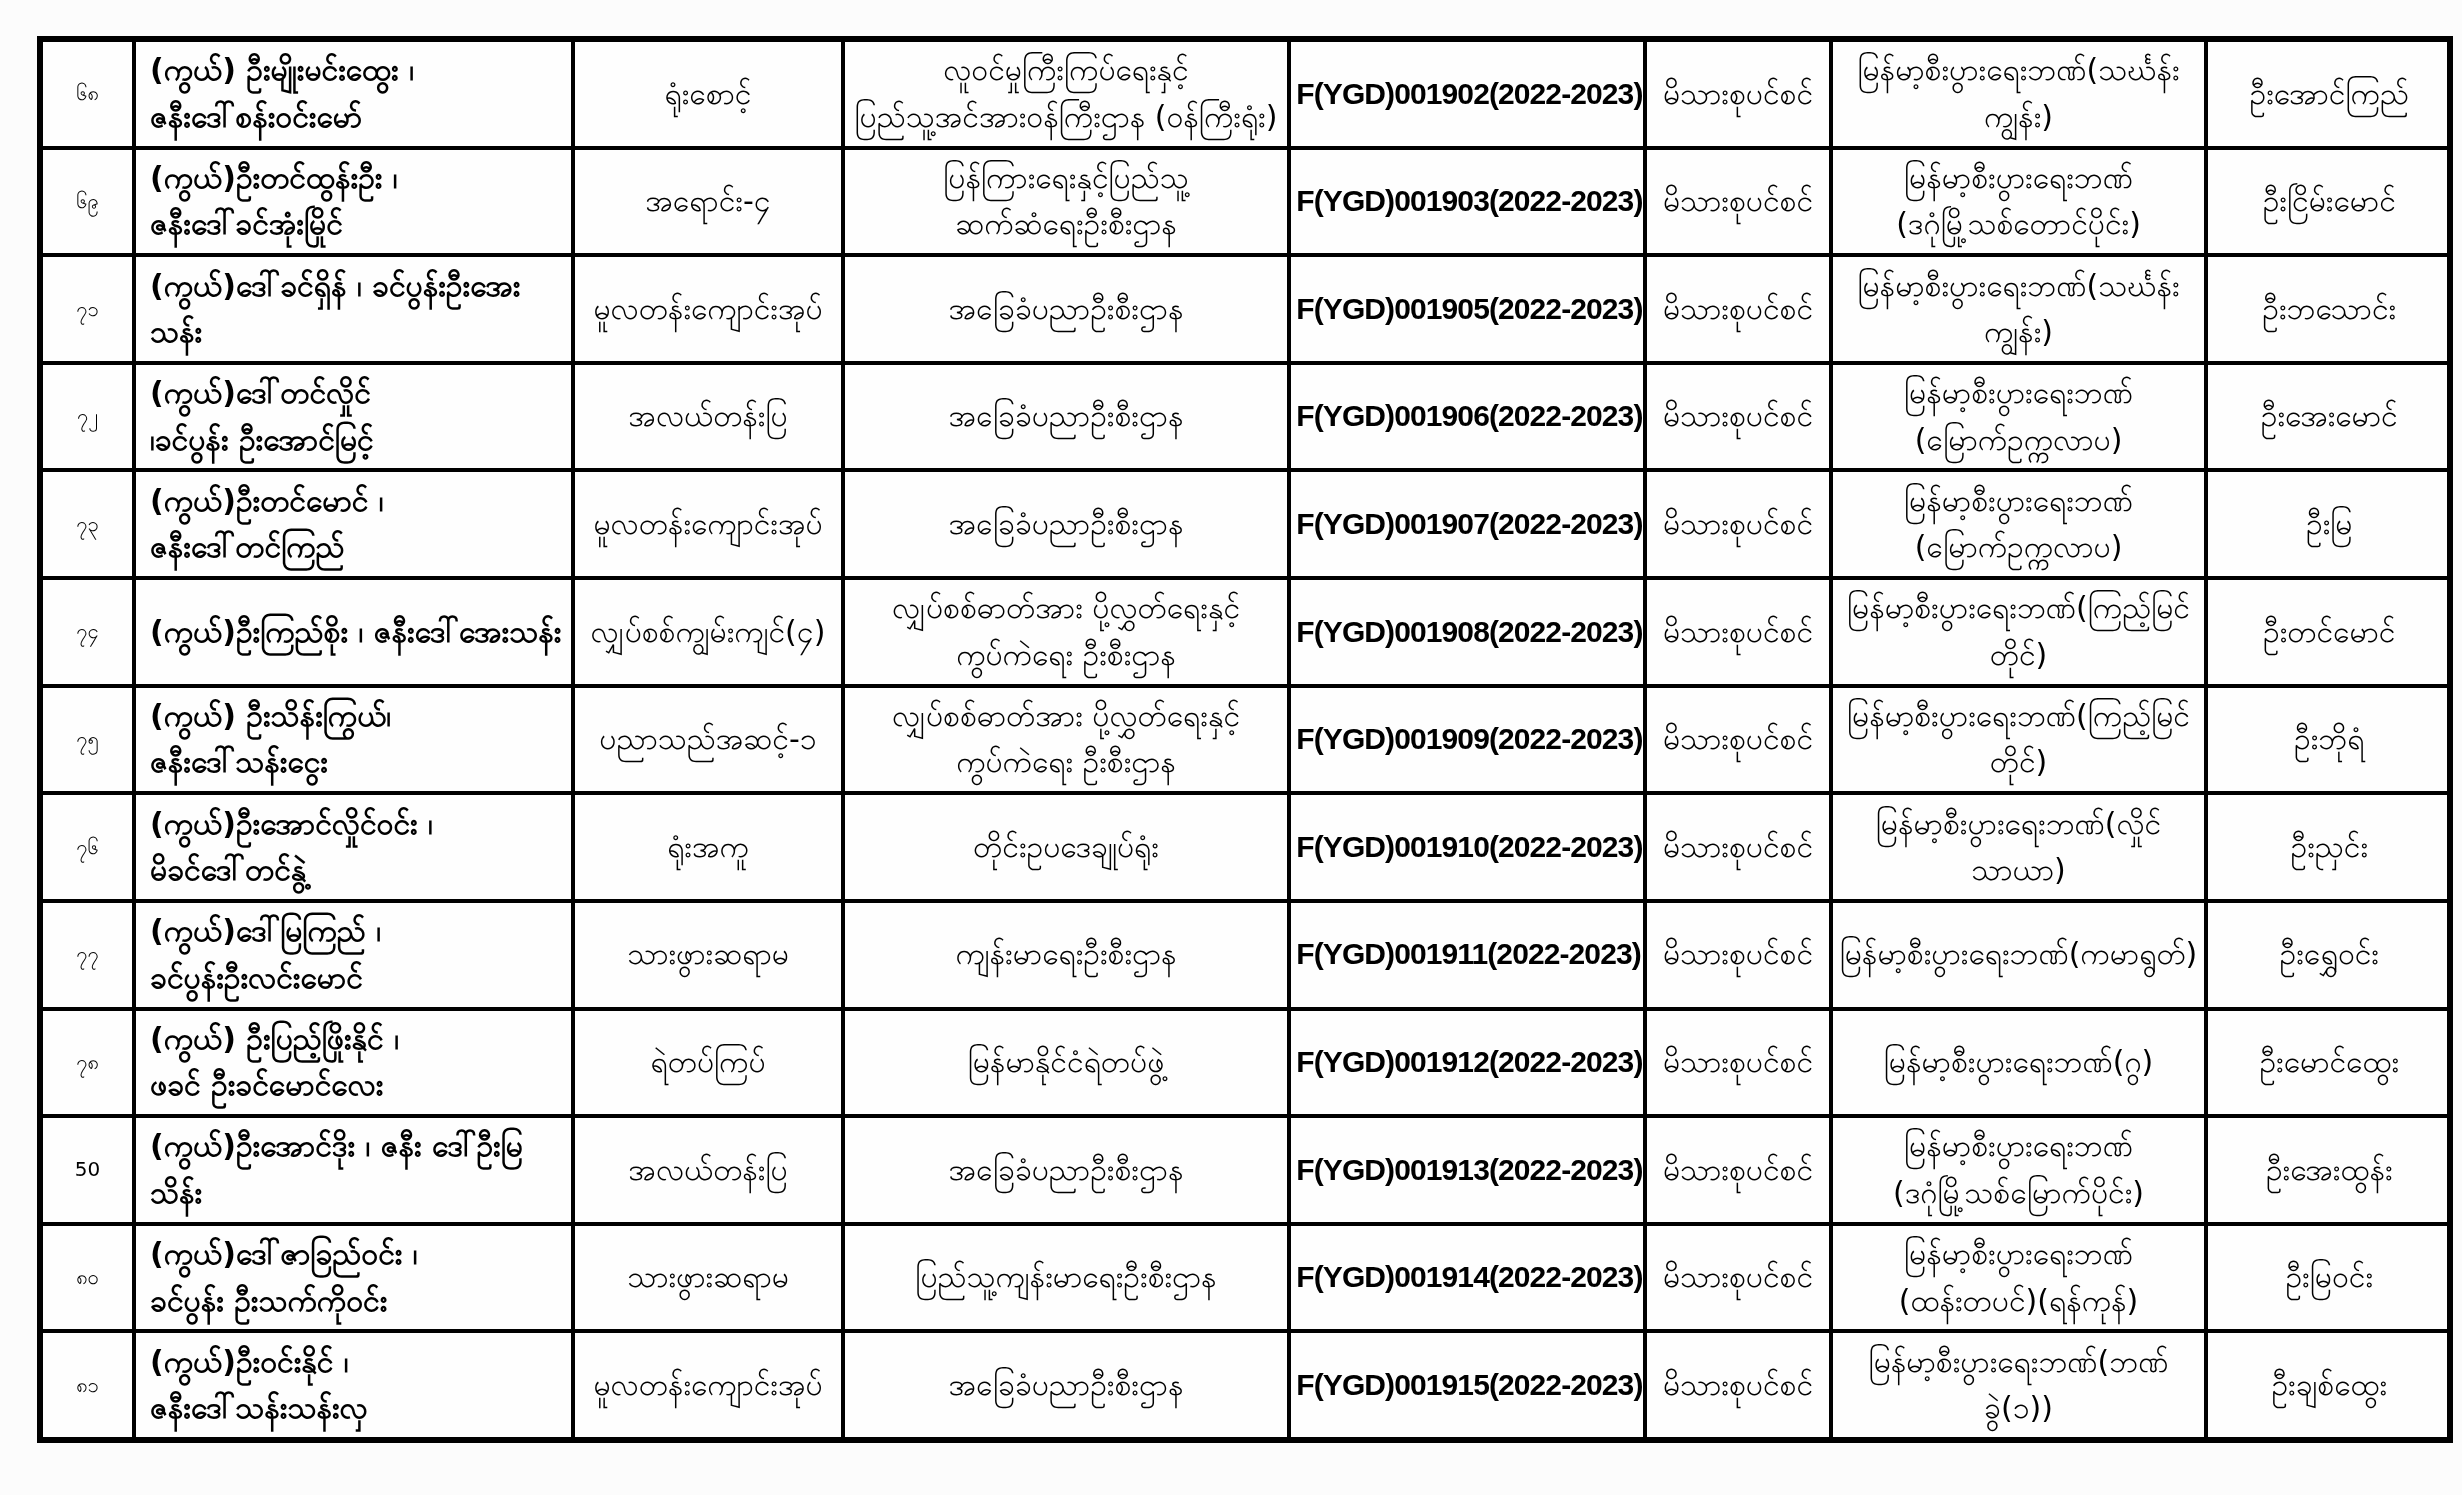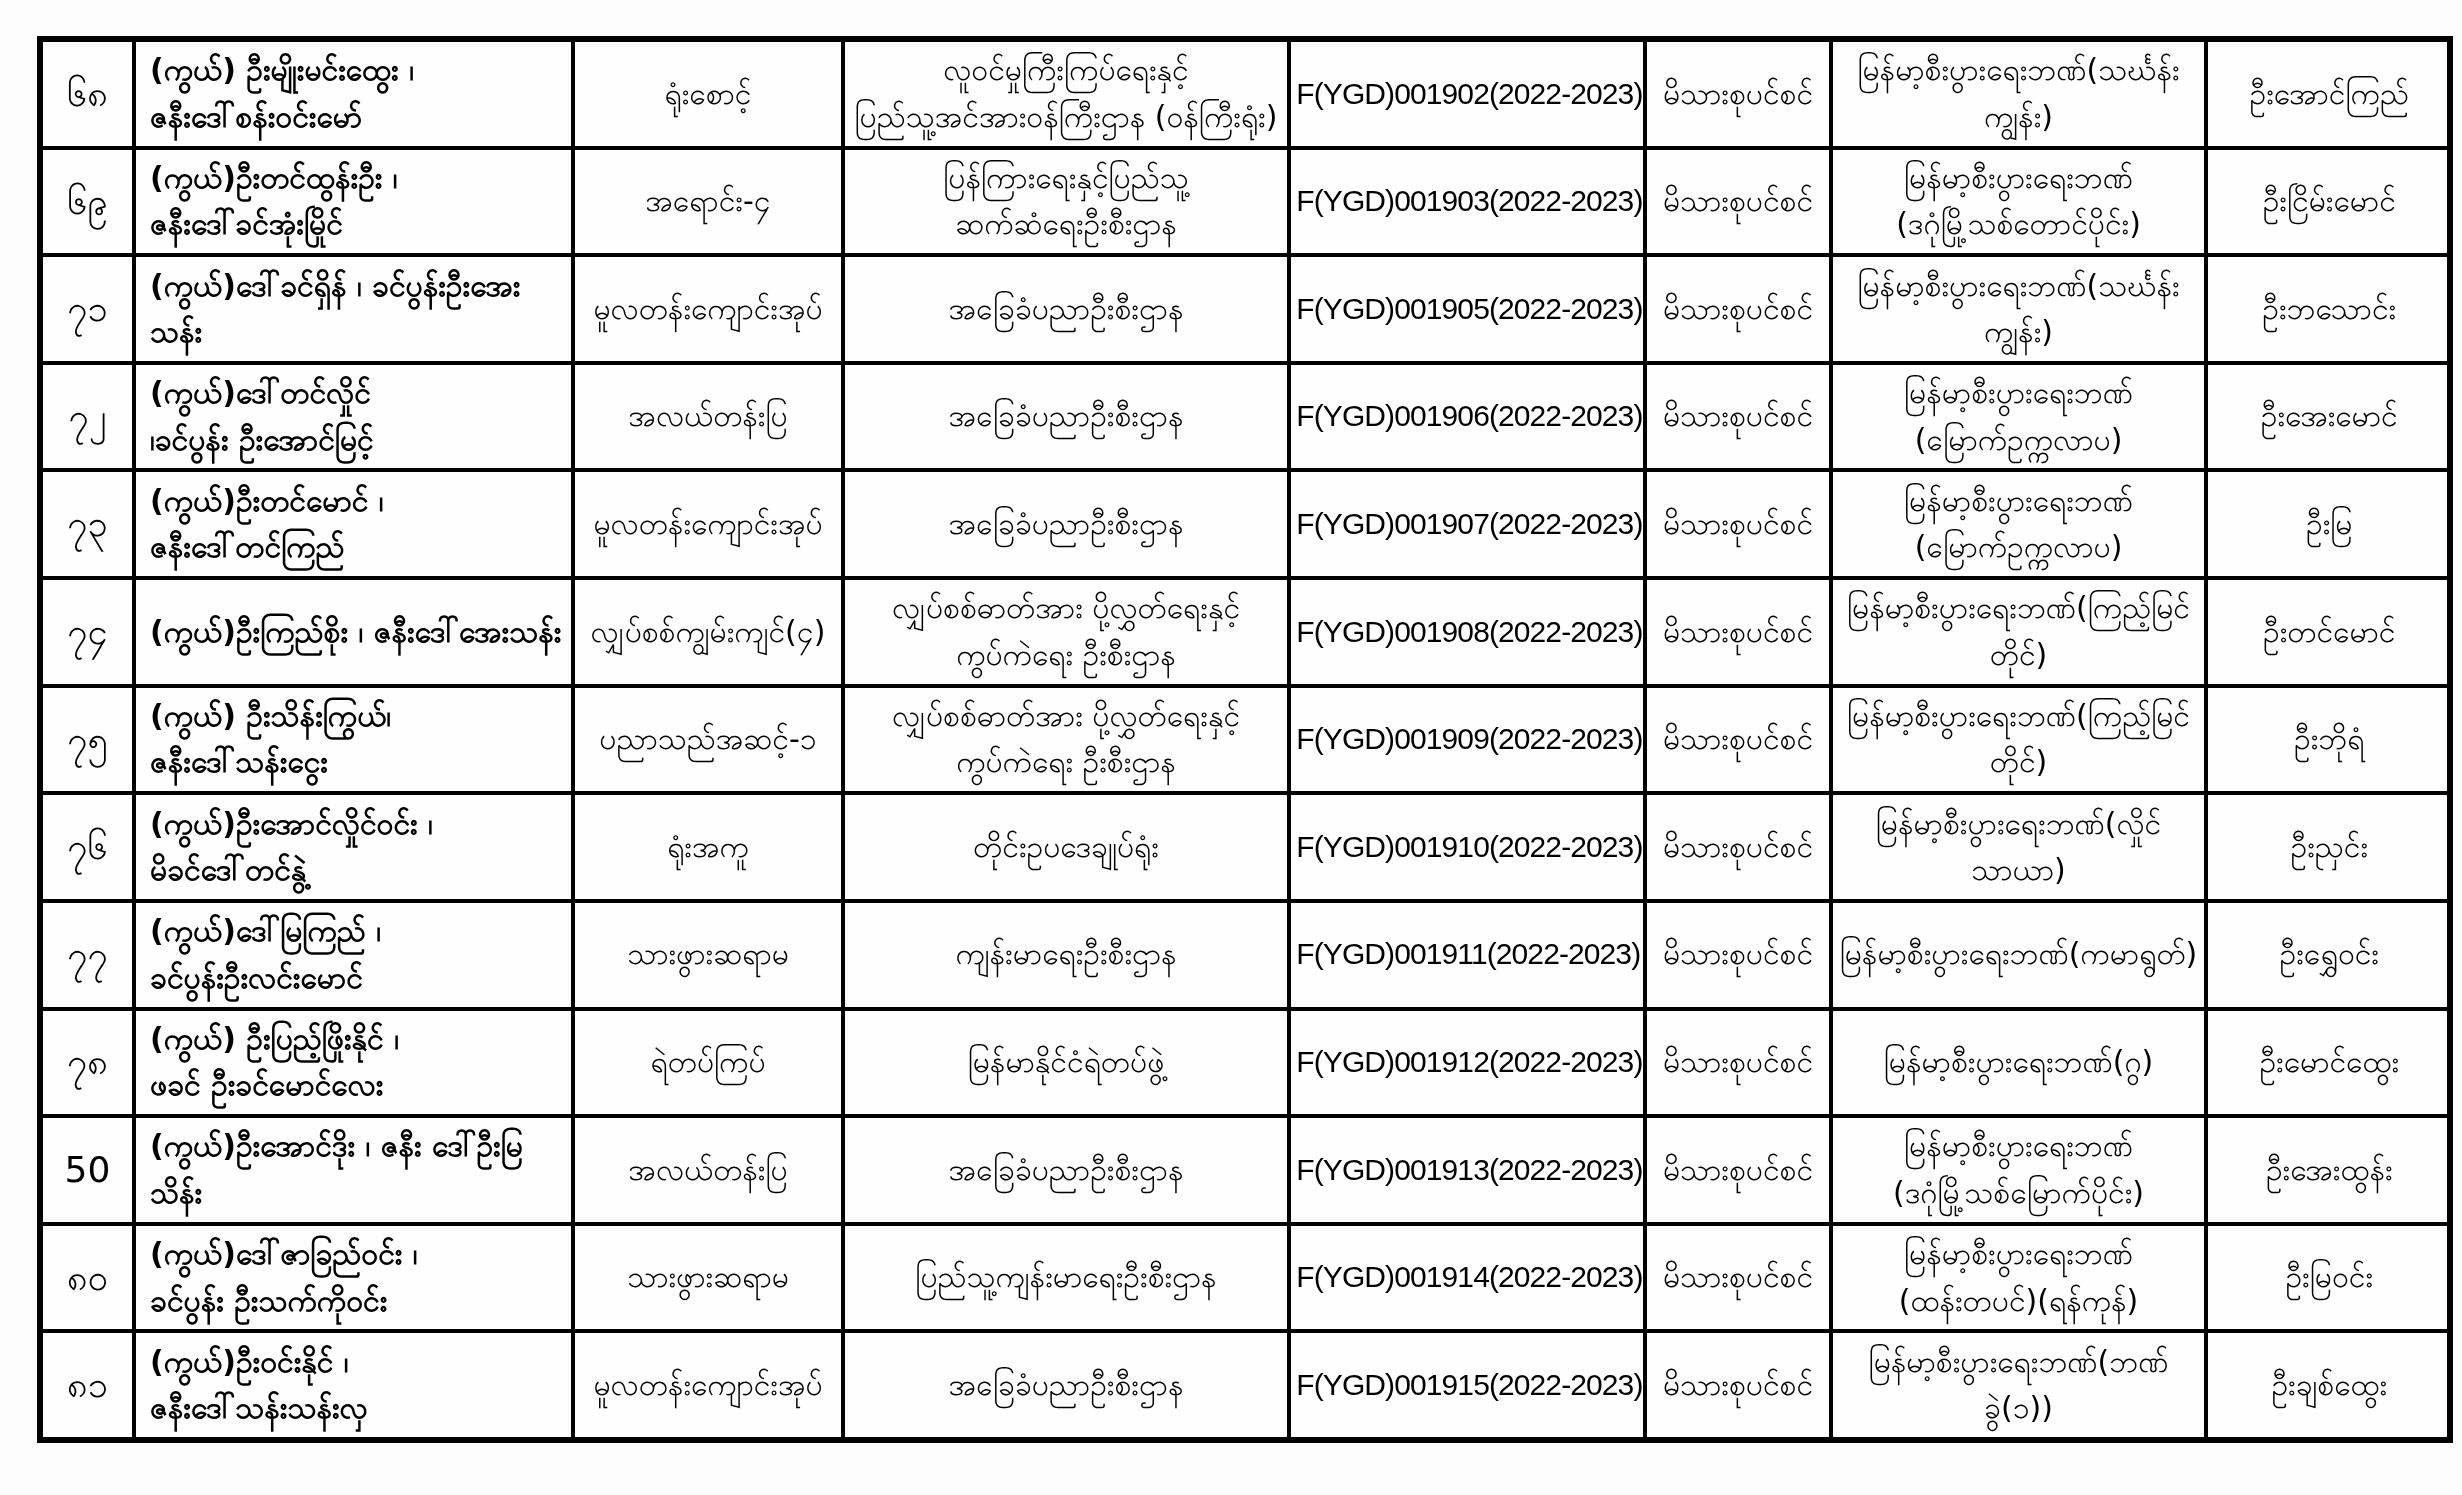--- a/index.html
+++ b/index.html
@@ -32,25 +32,25 @@
     border: 4.4px solid #000;
     vertical-align: middle;
     text-align: center;
     font-size: 30px;
     line-height: 1.55;
     white-space: pre-line;
     padding: 3.5px 5.3px;
     overflow: hidden;
   }
   tr { height: 100px; }
-  td.c-no   { font-size: 36px; }
+  td.c-no   { font-size: 20px; }
   td.c-name { text-align: left; padding-left: 14px; font-weight: bold; }
   td.c-code {
     font-family: "Liberation Sans", sans-serif;
-    font-weight: 400;
+    font-weight: 700;
     font-stretch: condensed;
     letter-spacing: -0.9px;
     font-size: 30px;
     white-space: nowrap;
   }
   td.c-approver { text-align: center; padding-left: 8.8px; }
 </style>
 </head>
 <body>
 

